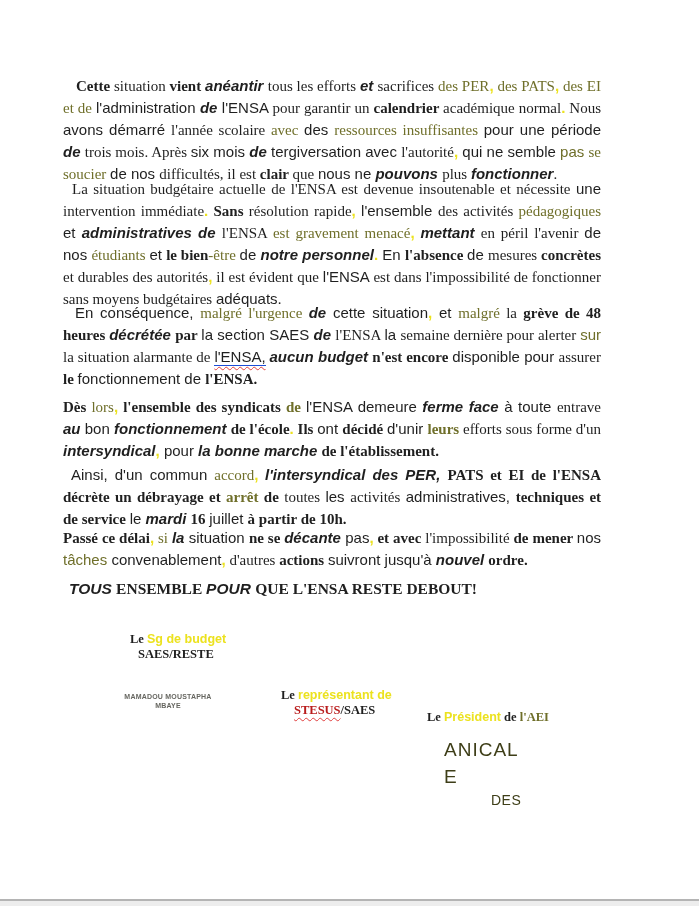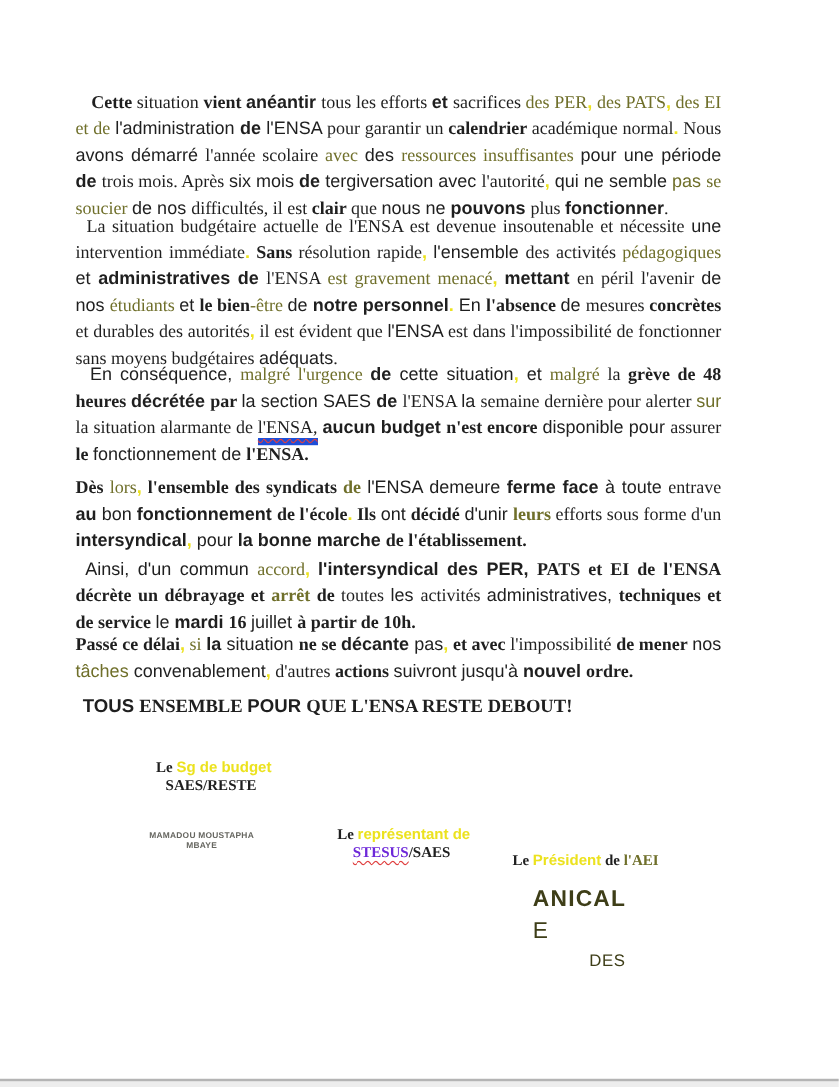--- a/index.html
+++ b/index.html
@@ -24,33 +24,33 @@
   #p4{top:396px;text-indent:0;}
   #p5{top:464px;text-indent:8px;}
   #p6{top:527px;text-indent:0;}
   #slogan{top:578px;text-indent:6px;text-align:left;font-size:15.5px;font-weight:bold;}
 
   
   .seg{white-space:pre-wrap;}
   .r {font-family:"Liberation Serif",serif;color:#1f1f1f;}
   .b {font-family:"Liberation Serif",serif;color:#1f1f1f;font-weight:bold;}
   .a {font-family:"Liberation Sans",sans-serif;color:#1f1f1f;}
-  .ab{font-family:"Liberation Sans",sans-serif;color:#1f1f1f;font-weight:bold;}
+  .ab{font-family:"Liberation Sans",sans-serif;color:#1f1f1f;font-weight:bold;font-style:italic;}
   .o {font-family:"Liberation Serif",serif;color:#6f6f2a;}
   .ob{font-family:"Liberation Serif",serif;color:#6f6f2a;font-weight:bold;}
   .ao{font-family:"Liberation Sans",sans-serif;color:#6f6f2a;}
   .y {font-family:"Liberation Sans",sans-serif;color:#ece21e;font-weight:bold;}
   .asq{
-    font-family:Liberation Serif, serif;color:#1f1f1f;
-    border-bottom:6px solid #1d4ed8;
+    font-family:Liberation Sans, sans-serif;color:#1f1f1f;
+    border-bottom:1px solid #1d4ed8;
     text-decoration:underline wavy #e04040 1px;
     text-underline-offset:4px;
   }
   .bsq{
-    font-family:"Liberation Serif",serif;color:#6d28d9;font-weight:bold;
+    font-family:"Liberation Serif",serif;color:#b91c1c;font-weight:bold;
     text-decoration:underline wavy #e04040 1px;
     text-underline-offset:3px;
   }
 
   
   .sig{
     position:absolute;
     font-family:"Liberation Serif",serif;
     font-size:12.5px;line-height:15px;
     font-weight:bold;color:#1f1f1f;
@@ -66,21 +66,21 @@
     font-family:"Liberation Sans",sans-serif;
     font-size:7px;line-height:9px;font-weight:bold;
     letter-spacing:.2px;color:#666660;
   }
   .amicale{
     position:absolute;
     font-family:"Liberation Sans",sans-serif;
     color:#3e3e18;letter-spacing:1px;
     font-size:19px;line-height:22px;
   }
-  #amicale-1{left:444px;top:739px;font-weight:bold;}
+  #amicale-1{left:444px;top:739px;}
   #amicale-2{left:444px;top:766px;}
   #amicale-3{left:491px;top:789px;font-size:14px;letter-spacing:.5px;}
 
   
   #bottom-edge{
     position:absolute;left:0;bottom:0;width:100%;height:7px;
     background:#ededed;border-top:2px solid #b4b4b4;
     box-sizing:border-box;
   }
 </style>

